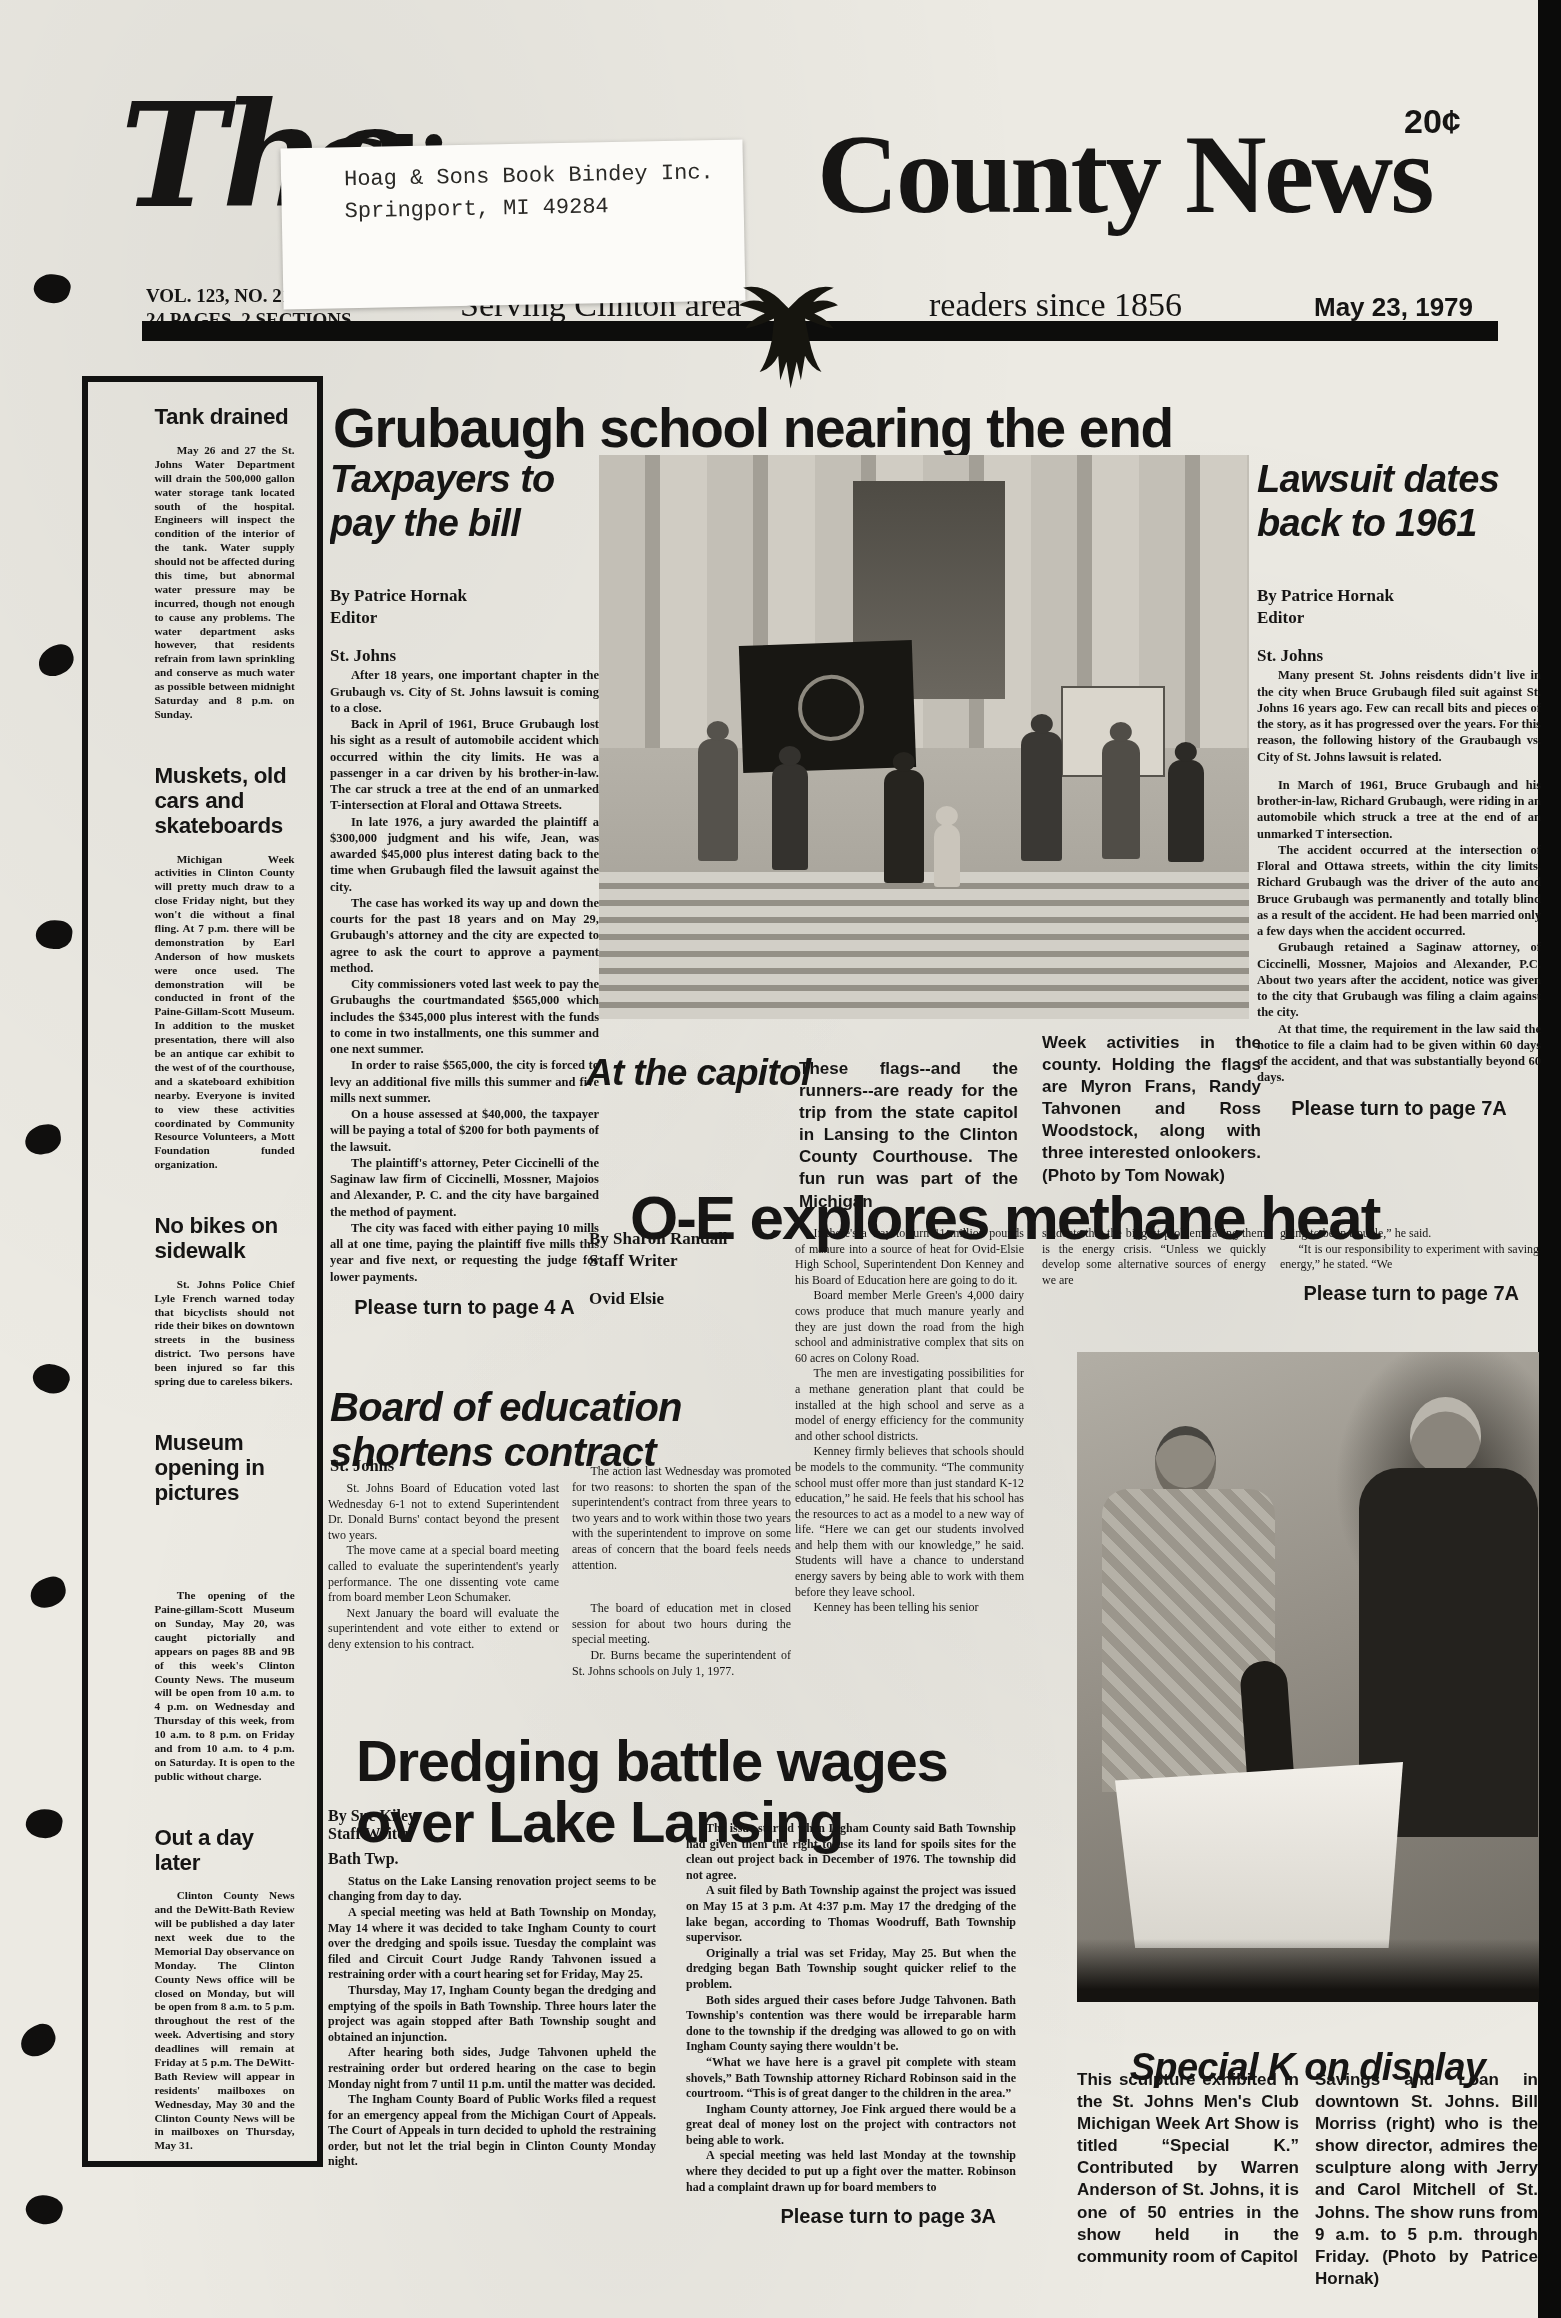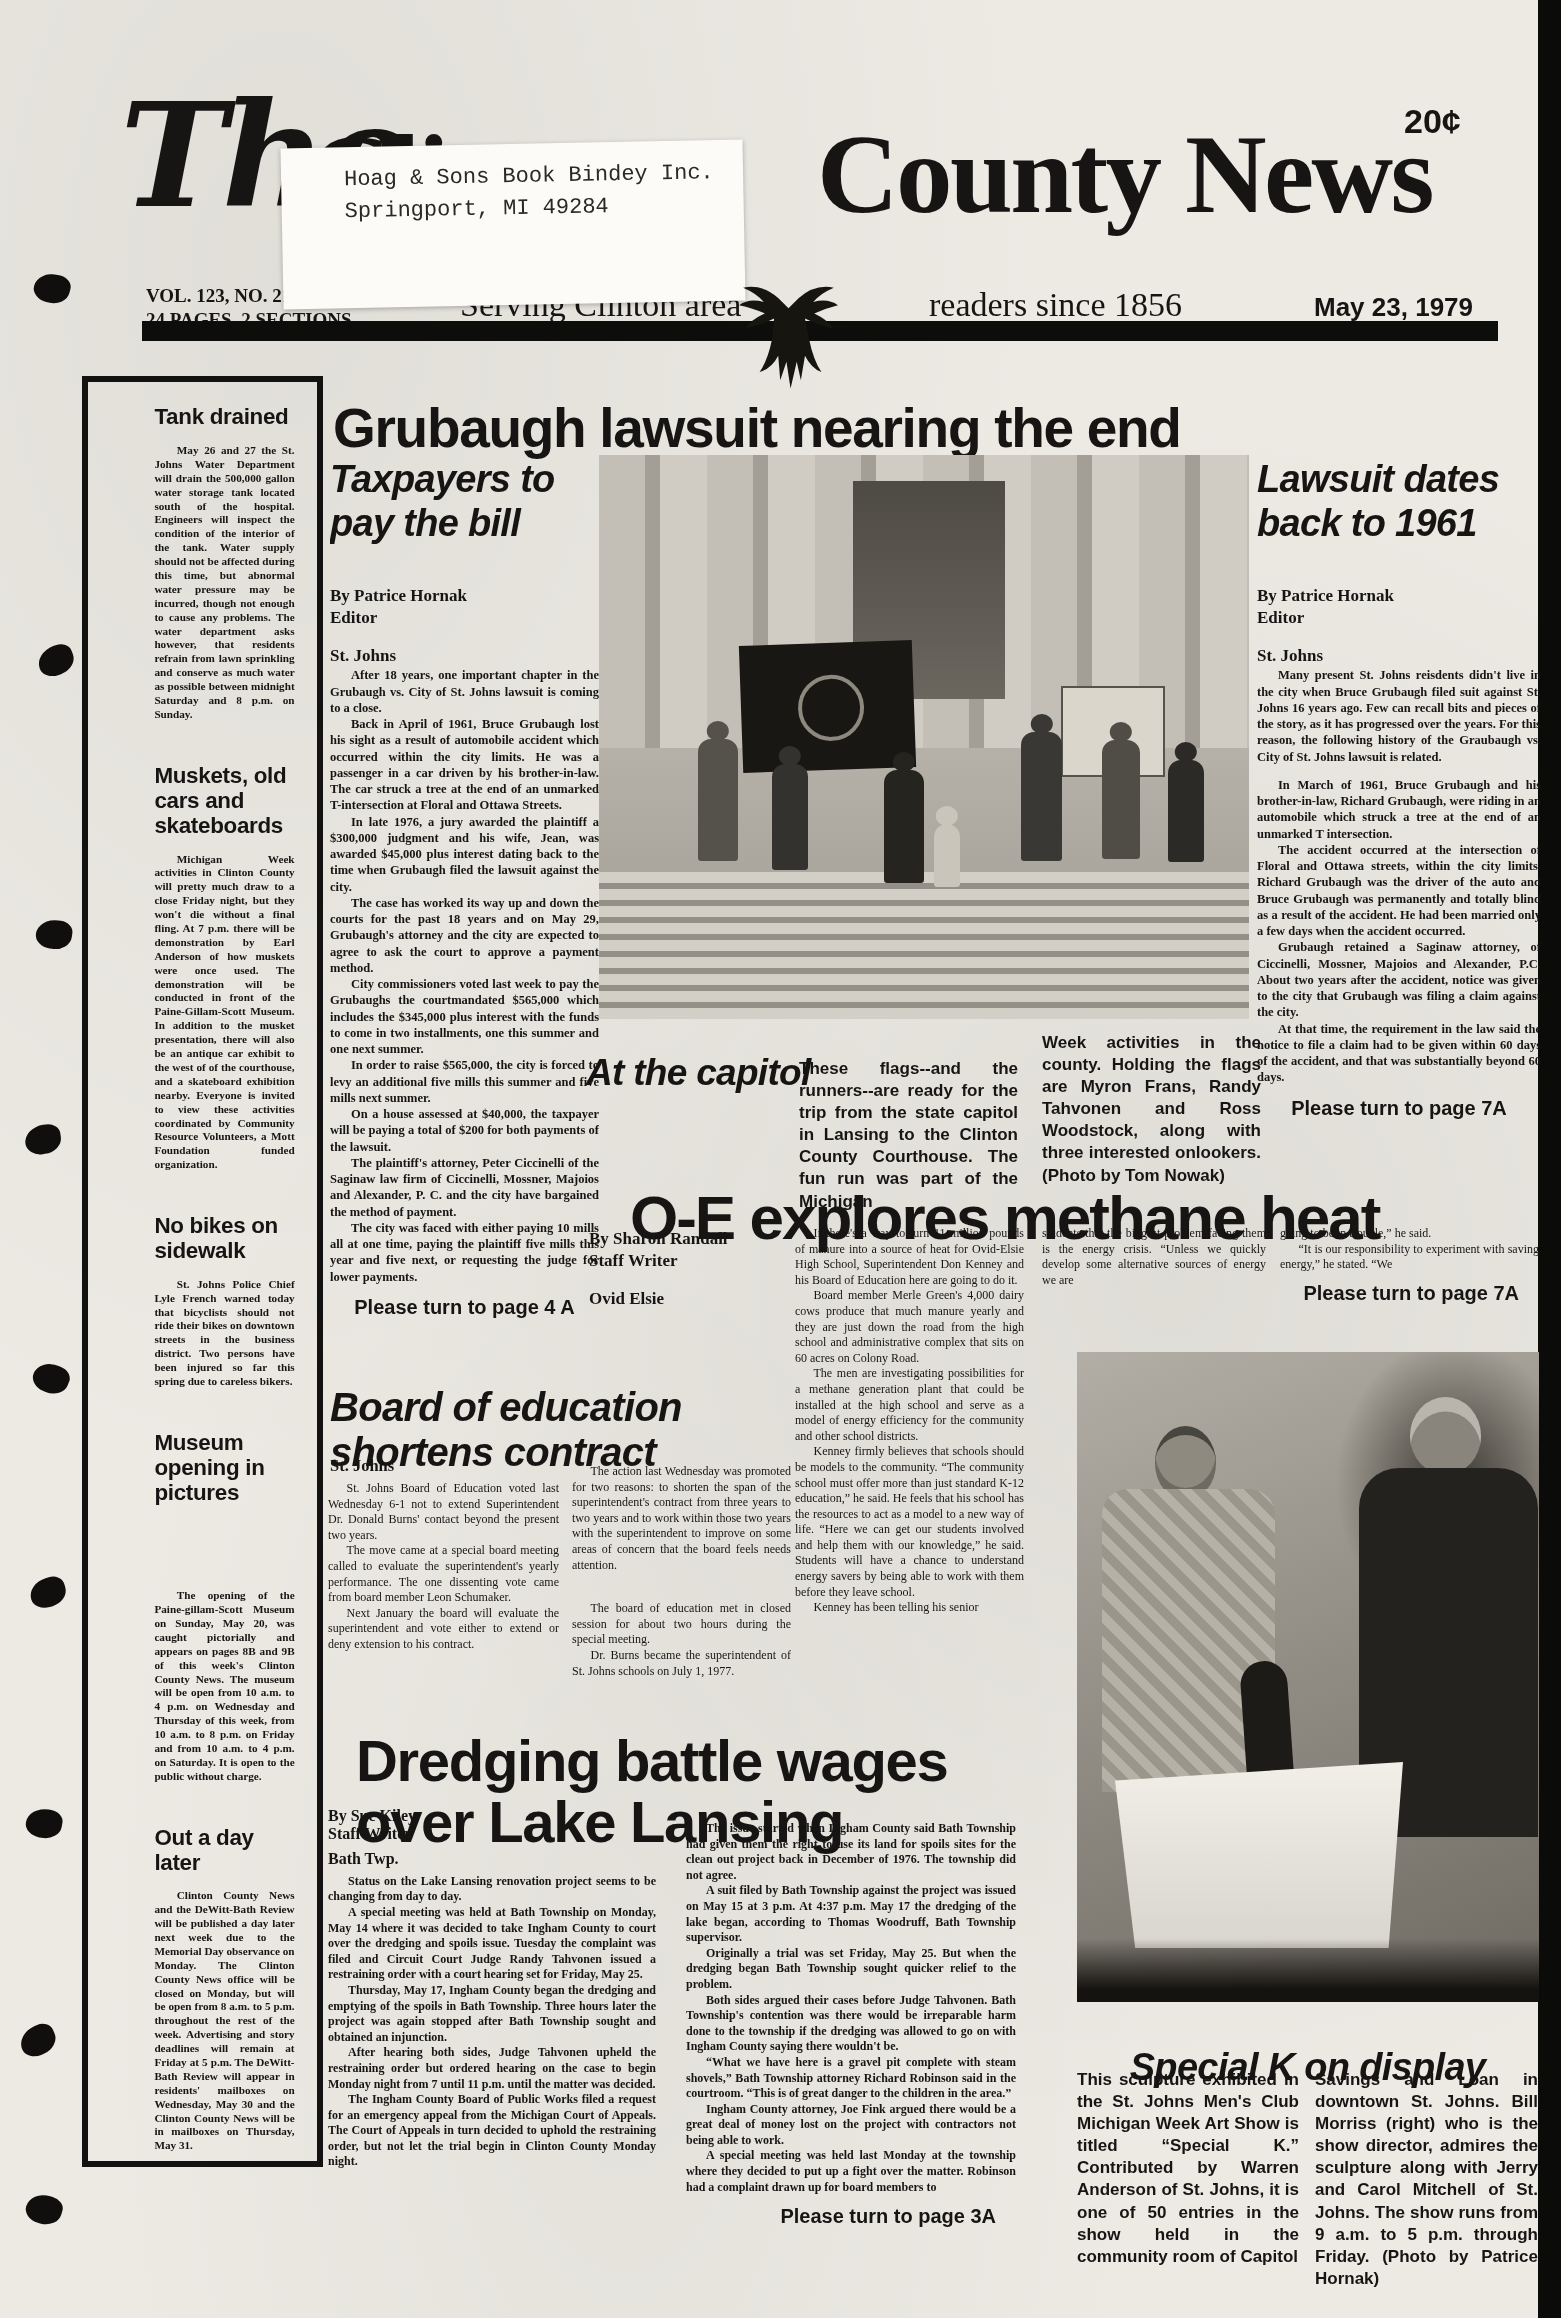--- a/index.html
+++ b/index.html
@@ -154,21 +154,21 @@
     <div class="sb-art">
       <h3 class="sb-h">Museum opening in pictures</h3>
       <p class="sb-p sb-gap">The opening of the Paine-gillam-Scott Museum on Sunday, May 20, was caught pictorially and appears on pages 8B and 9B of this week's Clinton County News. The museum will be open from 10 a.m. to 4 p.m. on Wednesday and Thursday of this week, from 10 a.m. to 8 p.m. on Friday and from 10 a.m. to 4 p.m. on Saturday. It is open to the public without charge.</p>
     </div>
     <div class="sb-art">
       <h3 class="sb-h">Out a day later</h3>
       <p class="sb-p">Clinton County News and the DeWitt-Bath Review will be published a day later next week due to the Memorial Day observance on Monday. The Clinton County News office will be closed on Monday, but will be open from 8 a.m. to 5 p.m. throughout the rest of the week. Advertising and story deadlines will remain at Friday at 5 p.m. The DeWitt-Bath Review will appear in residents' mailboxes on Wednesday, May 30 and the Clinton County News will be in mailboxes on Thursday, May 31.</p>
     </div>
   </div>
 
-  <h1 class="h-grubaugh">Grubaugh lawsuit nearing the end</h1>
+  <h1 class="h-grubaugh">Grubaugh school nearing the end</h1>
 
   <div class="tax-col">
     <h2 class="h-sub">Taxpayers to pay the bill</h2>
     <div class="byl">By Patrice Hornak</div>
     <div class="byl">Editor</div>
     <div class="loc">St. Johns</div>
     <p class="bp">After 18 years, one important chapter in the Grubaugh vs. City of St. Johns lawsuit is coming to a close.</p>
     <p class="bp">Back in April of 1961, Bruce Grubaugh lost his sight as a result of automobile accident which occurred within the city limits. He was a passenger in a car driven by his brother-in-law. The car struck a tree at the end of an unmarked T-intersection at Floral and Ottawa Streets.</p>
     <p class="bp">In late 1976, a jury awarded the plaintiff a $300,000 judgment and his wife, Jean, was awarded $45,000 plus interest dating back to the time when Grubaugh filed the lawsuit against the city.</p>
     <p class="bp">The case has worked its way up and down the courts for the past 18 years and on May 29, Grubaugh's attorney and the city are expected to agree to ask the court to approve a payment method.</p>

